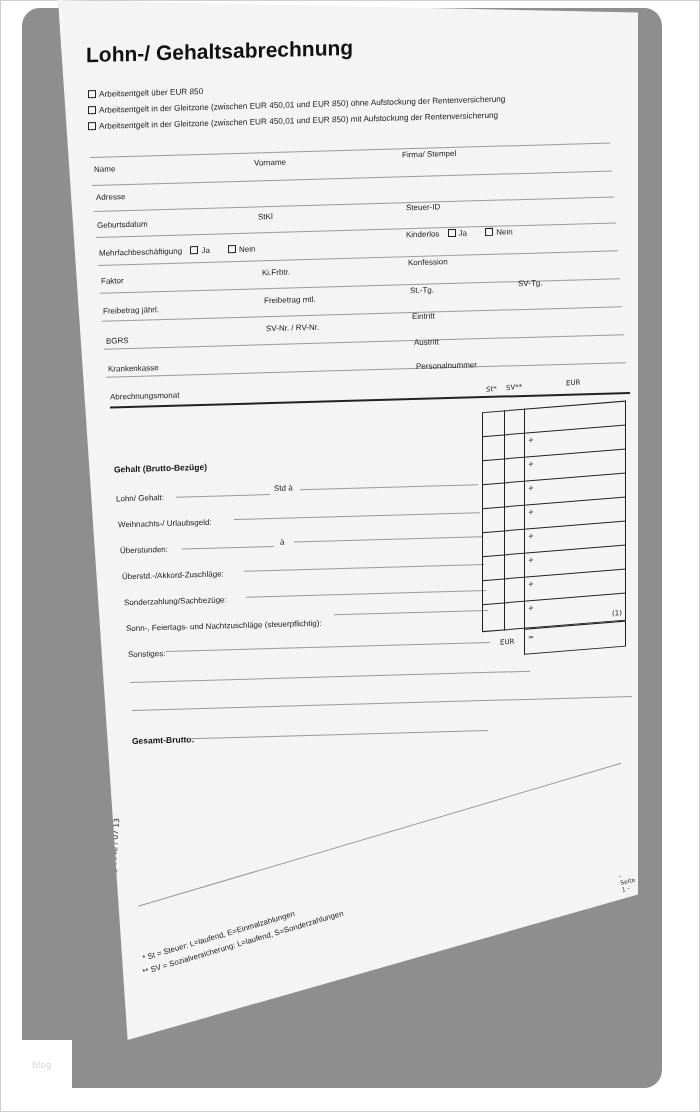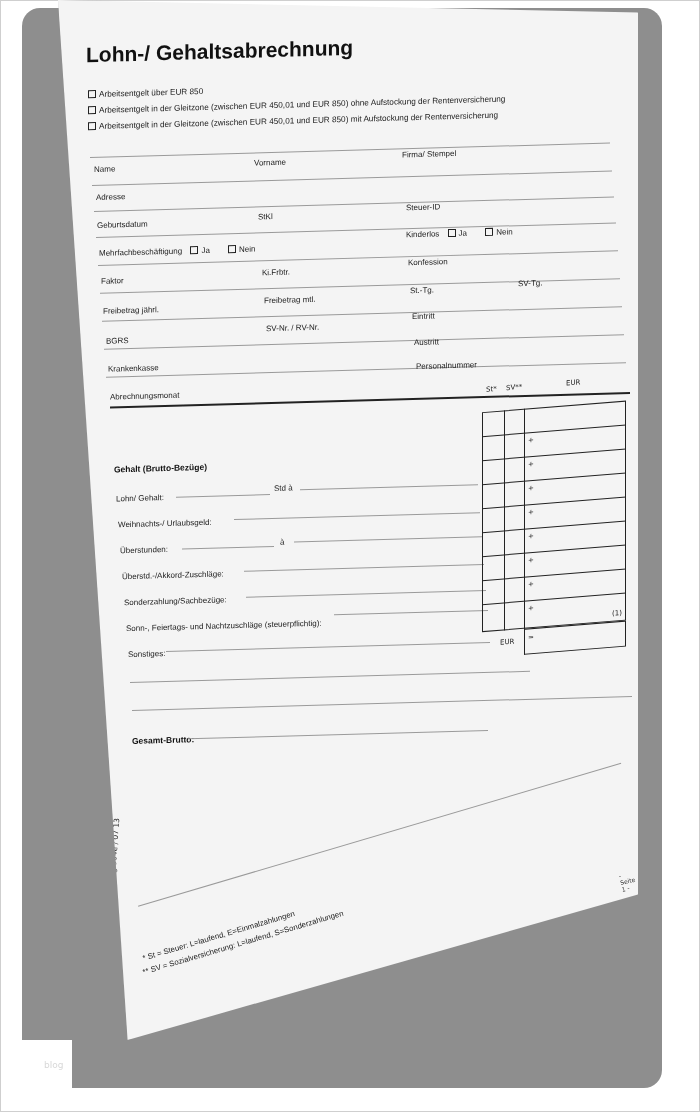--- a/index.html
+++ b/index.html
@@ -12,21 +12,21 @@
     border: 1px solid #cfcfcf; background: #ffffff;
   }
   .backdrop {
     position: absolute; left: 22px; top: 8px; width: 640px; height: 1080px;
     background: #8e8e8e; border-radius: 18px;
   }
   .backdrop-notch {
     position: absolute; left: 22px; top: 1040px; width: 50px; height: 70px; background: #ffffff;
   }
   .blog-mark {
-    position: absolute; left: 44px; top: 1060px; font-size: 9px; color: #d8d8d8;
+    position: absolute; left: 32px; top: 1060px; font-size: 9px; color: #d8d8d8;
   }
   
   .paper {
     position: absolute; left: 58px; top: 0px; width: 580px; height: 1040px;
     background: #f4f4f4;
     clip-path: polygon(0% 0%, 100% 1.2%, 100% 86%, 12% 100%);
     box-shadow: 0 0 6px rgba(0,0,0,.4);
   }
   .sheet {
     position: absolute; left: 0; top: 0; width: 580px; height: 1040px;

